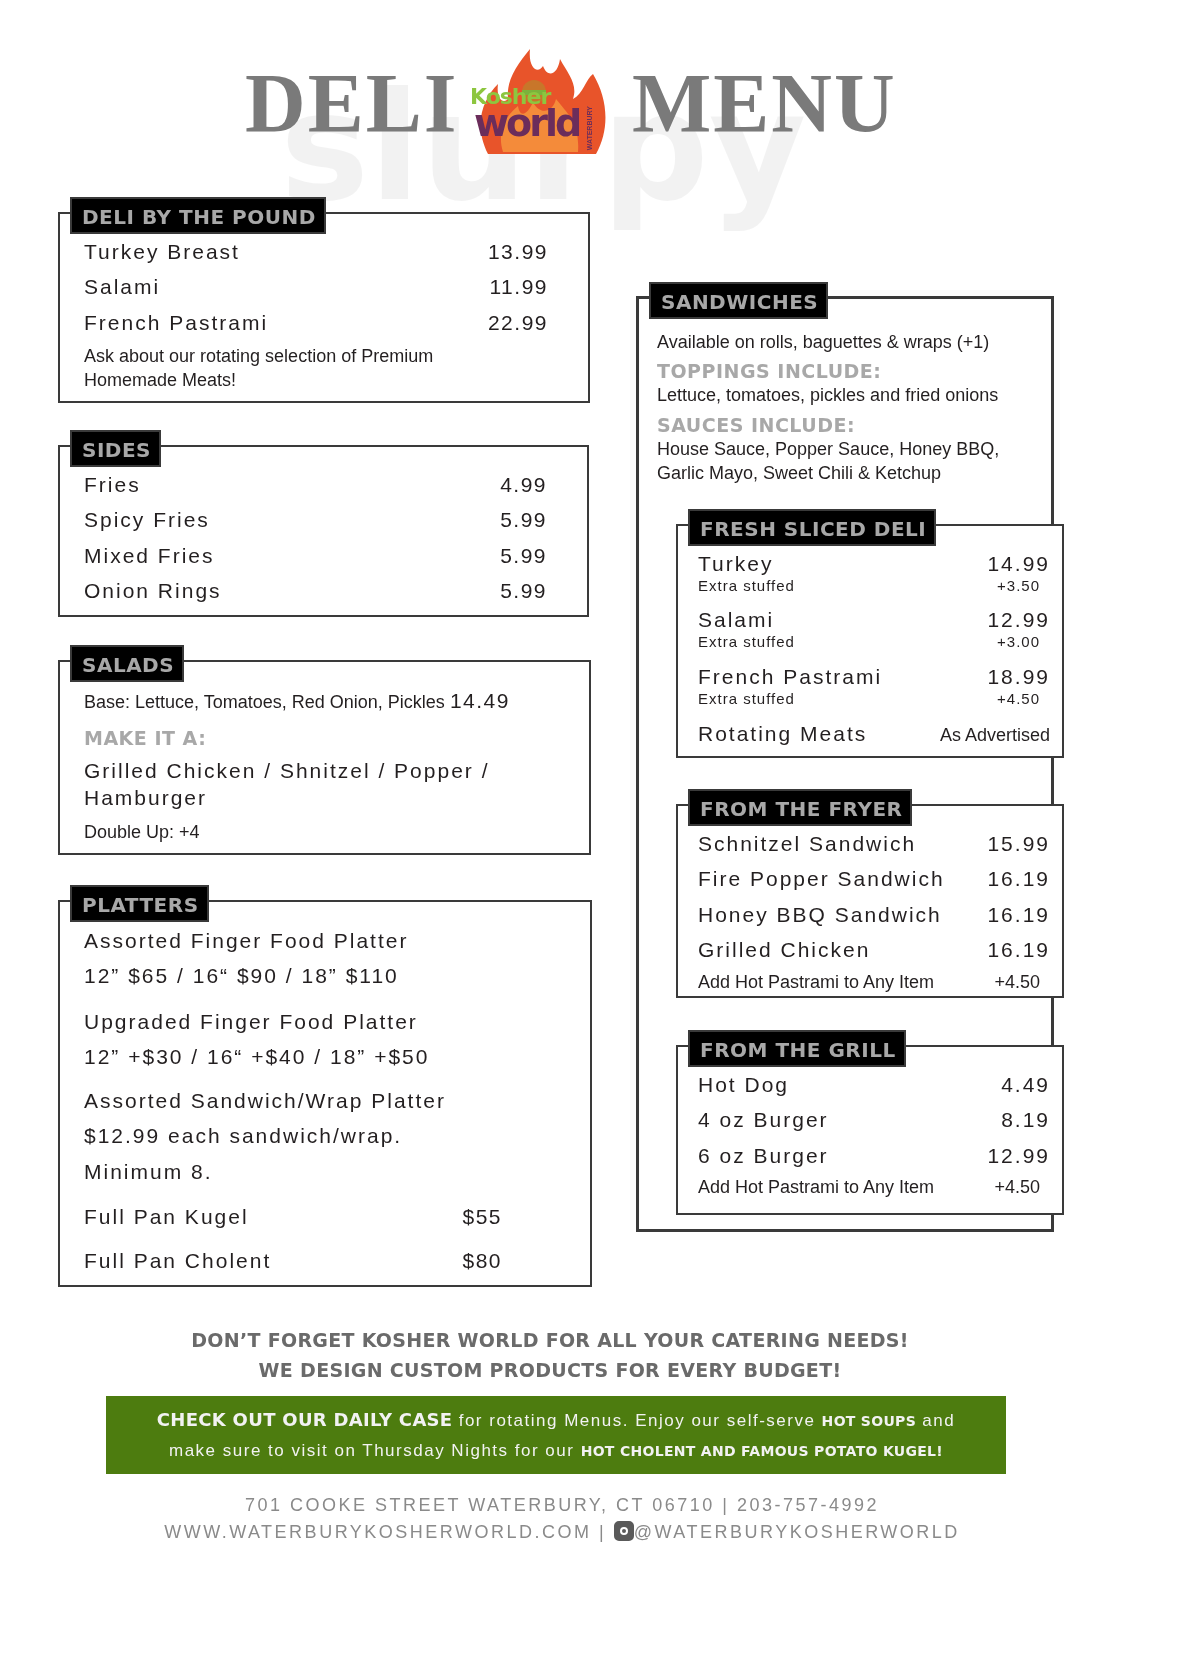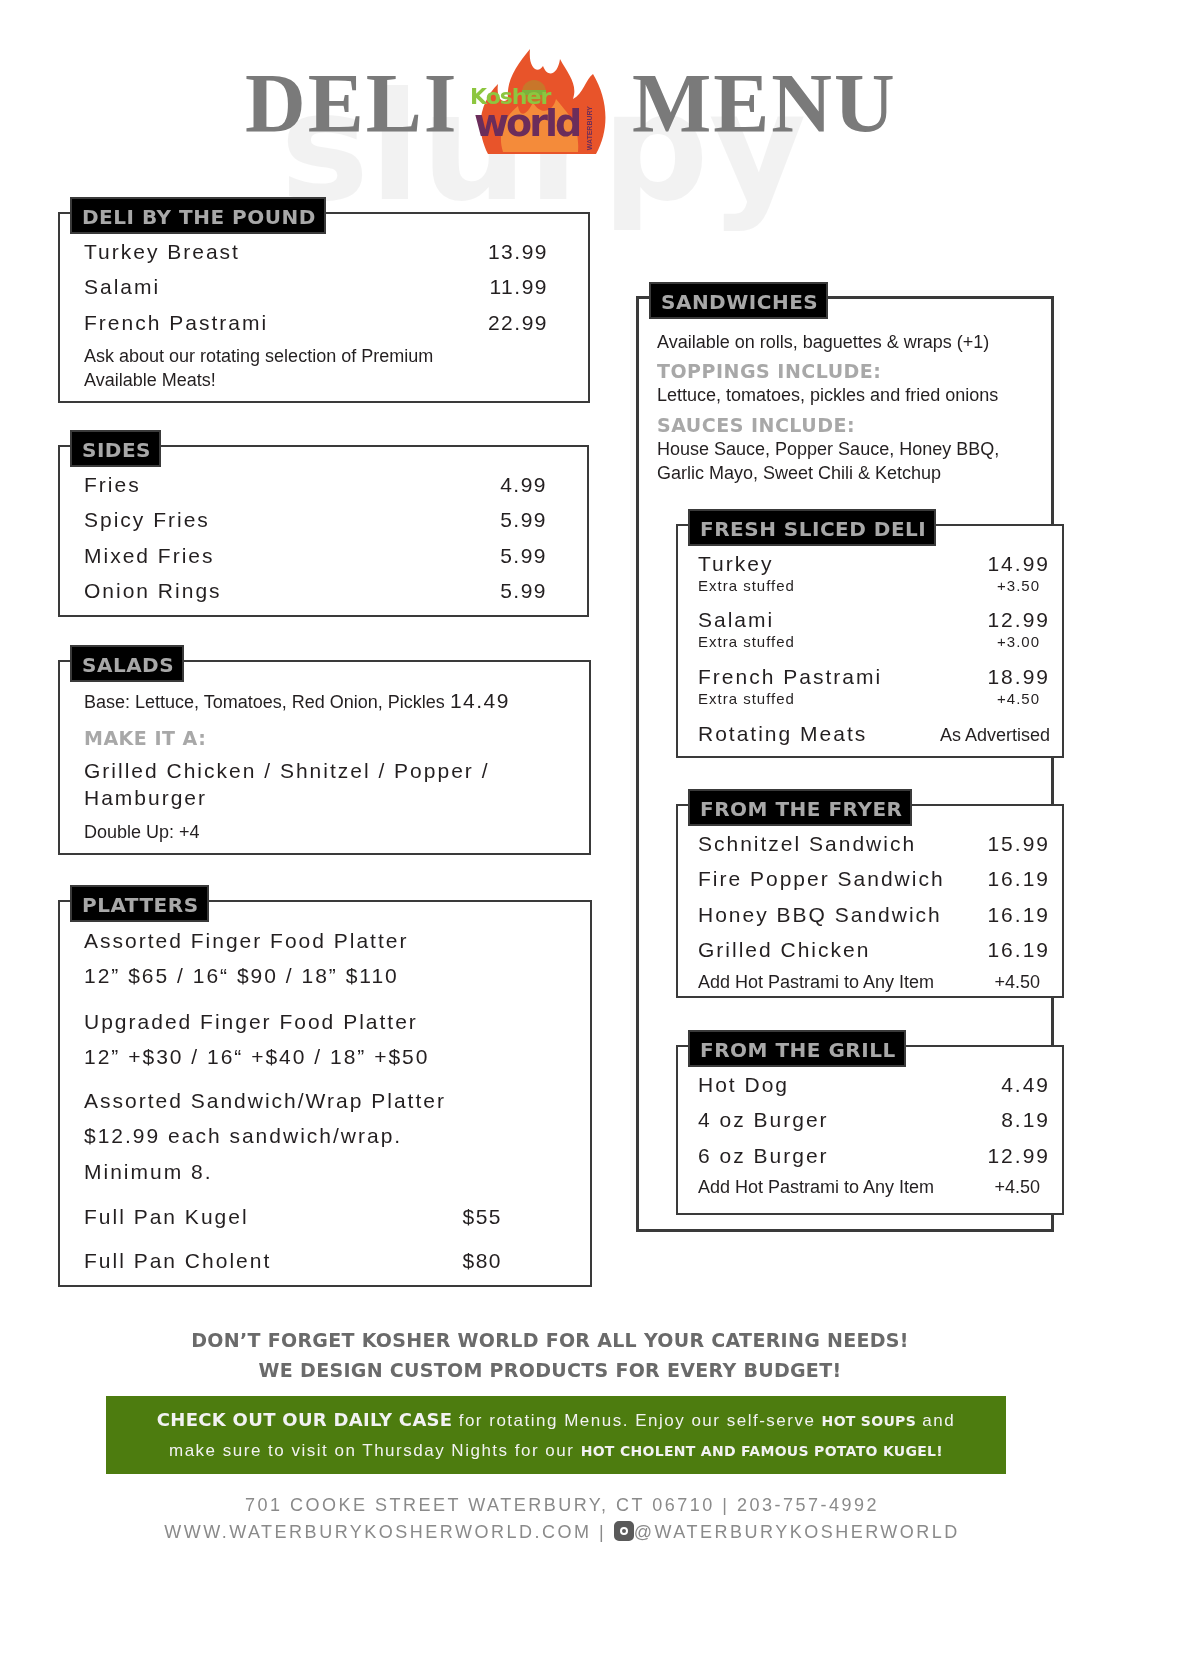--- a/index.html
+++ b/index.html
@@ -60,21 +60,21 @@
   </div>
   <div class="row" style="top:61px;">
     <span>Salami</span>
     <span class="price">11.99</span>
   </div>
   <div class="row" style="top:97px;">
     <span>French Pastrami</span>
     <span class="price">22.99</span>
   </div>
   <div class="note" style="top:130px;">Ask about our rotating selection of Premium</div>
-  <div class="note" style="top:154px;">Available Meats!</div>
+  <div class="note" style="top:154px;">Homemade Meats!</div>
 </div>
 
 <div class="box" style="left:58px; top:445px; width:531px; height:172px;">
   <div class="box-title">SIDES</div>
   <div class="row" style="top:26px;">
     <span>Fries</span>
     <span class="price">4.99</span>
   </div>
   <div class="row" style="top:61px;">
     <span>Spicy Fries</span>

